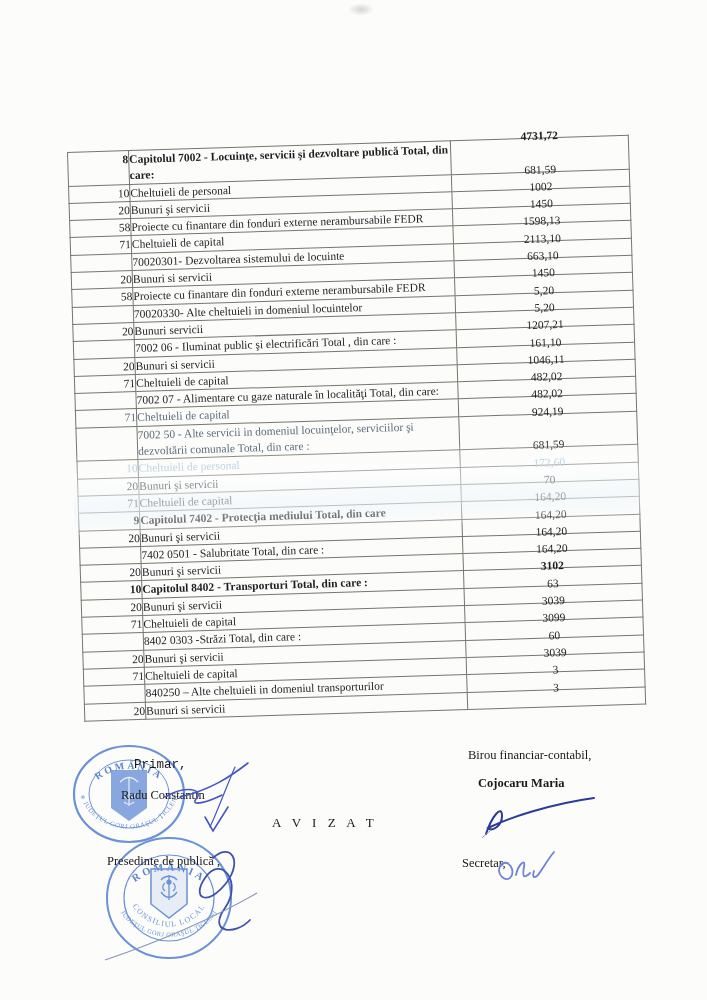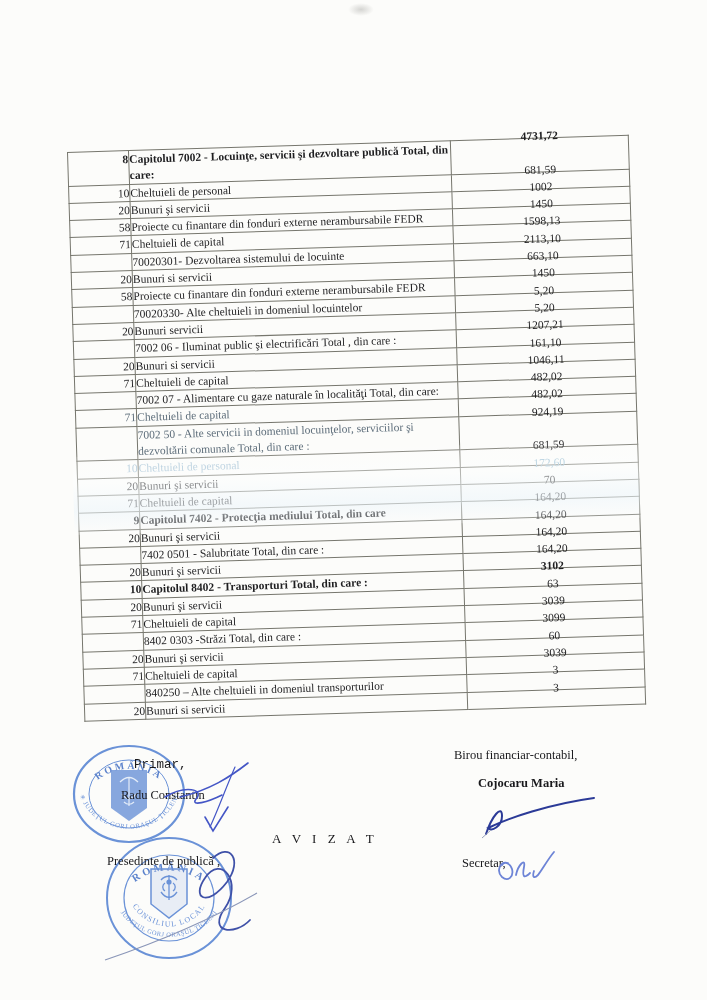--- a/index.html
+++ b/index.html
@@ -244,24 +244,24 @@
       <path d="M66,39 v25"></path>
       <path d="M58,56 c5,7 11,7 16,0"></path>
       <path d="M62,47 c-3,2 -3,6 0,8"></path>
       <path d="M70,47 c3,2 3,6 0,8"></path>
       <circle cx="66" cy="46" r="2.6" fill="#4b7bd0" stroke="none"></circle>
     </g>
   </svg>
 
   <div class="txt" style="left:134px;top:758px;font-family:Liberation Mono, monospace;">Primar,</div>
   <div class="txt" style="left:121px;top:788px;">Radu Constantin</div>
-  <div class="txt avizat" style="left:272px;top:815px;margin-top:16px;">A V I Z A T</div>
+  <div class="txt avizat" style="left:272px;top:815px;">A V I Z A T</div>
   <div class="txt" style="left:107px;top:854px;">Presedinte de publică ,</div>
 
-  <div class="txt" style="left:454px;top:748px;">Birou financiar-contabil,</div>
+  <div class="txt" style="left:468px;top:748px;">Birou financiar-contabil,</div>
   <div class="txt" style="left:478px;top:776px;font-weight:bold;">Cojocaru Maria</div>
   <div class="txt" style="left:462px;top:839px;margin-top:17px;">Secretar,</div>
 
   <svg style="left:150px;top:755px;" width="110" height="90" viewBox="0 0 110 90">
     <g stroke="#4456c6" stroke-width="1.6" fill="none" stroke-linecap="round">
       <path d="M98,8 C80,22 60,35 30,42"></path>
       <path d="M15,42 C35,30 55,34 46,44 C40,52 58,47 72,40"></path>
       <path d="M55,62 L63,76 L78,52"></path>
       <path d="M85,12 C75,35 68,55 60,72" stroke-width="1.2"></path>
     </g>

